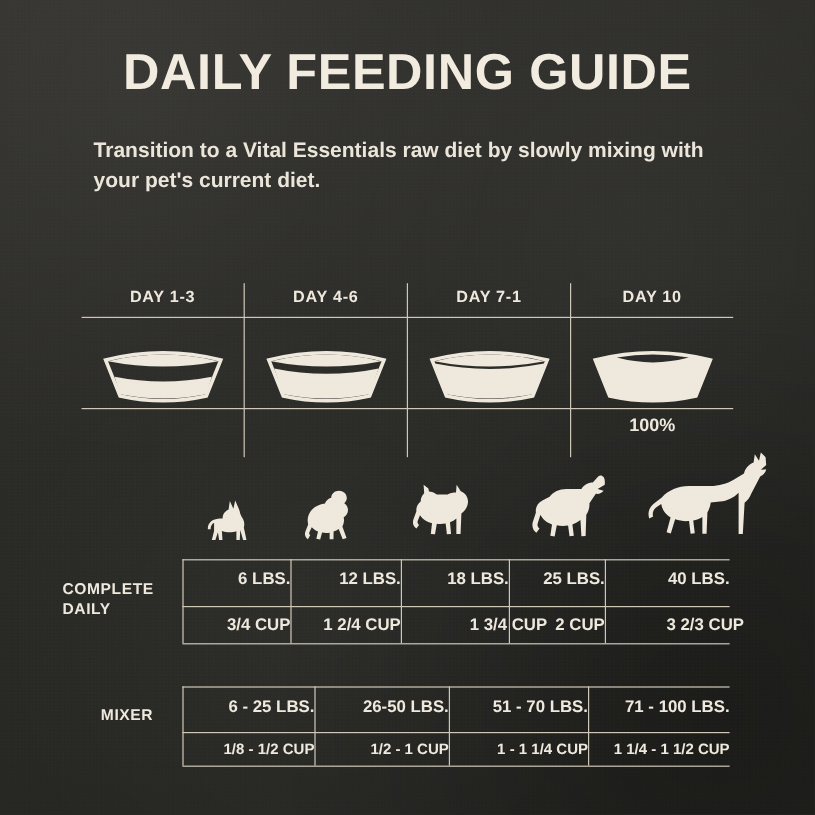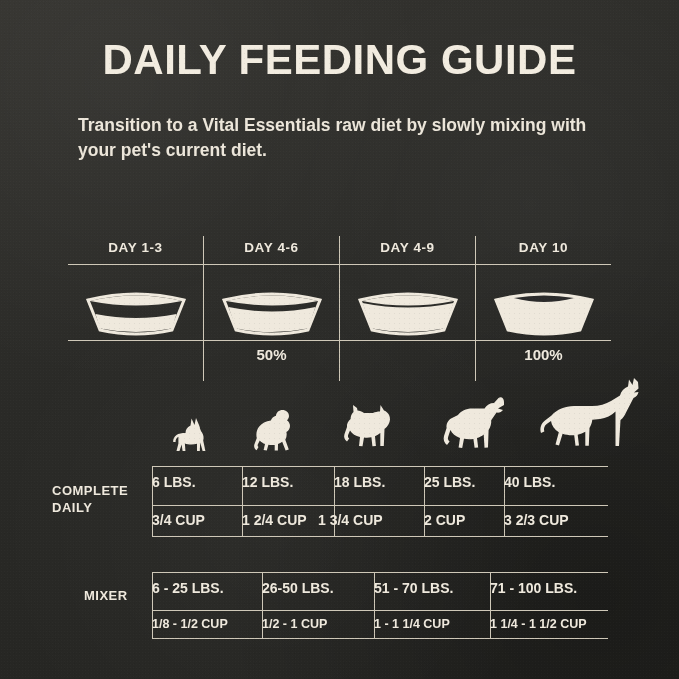--- a/index.html
+++ b/index.html
@@ -132,21 +132,21 @@
     position: absolute;
     font-size: 13px;
     font-weight: bold;
     letter-spacing: 0.5px;
     line-height: 17px;
     color: #efe9dd;
     text-align: left;
   }
   .cell {
     position: absolute;
-    text-align: left;
+    text-align: right;
     font-weight: bold;
     color: #efe9dd;
   }
   .cell-top { font-size: 14px; }
   .cell-bot { font-size: 14px; }
   .cell-bot-sm { font-size: 12.5px; }
 </style>
 </head>
 <body>
 
@@ -178,25 +178,24 @@
 
     <div class="trans-col" style="left:136px; width:135px;">
       <div class="trans-label">DAY 4-6</div>
       <div class="trans-bowl">
         <svg viewBox="0 0 120 56" width="120" height="56" style="display:block;margin:0 auto;">
           <path d="M12 16 Q60 4 108 16 L96 46 Q60 54 24 46 Z" fill="none" stroke="#efe9dd" stroke-width="3"></path>
           <path d="M14 17 Q60 6 106 17 Q60 26 14 17 Z" fill="#efe9dd"></path>
           <path d="M16.5 23 Q60 32 103.5 23 L96 44.5 Q60 51.5 24 44.5 Z" fill="#efe9dd"></path>
         </svg>
       </div>
-      <div class="trans-pct">50%</div>
     </div>
 
     <div class="trans-col" style="left:272px; width:135px;">
-      <div class="trans-label">DAY 4-9</div>
+      <div class="trans-label">DAY 7-1</div>
       <div class="trans-bowl">
         <svg viewBox="0 0 120 56" width="120" height="56" style="display:block;margin:0 auto;">
           <path d="M12 16 Q60 4 108 16 L96 46 Q60 54 24 46 Z" fill="none" stroke="#efe9dd" stroke-width="3"></path>
           <path d="M14 17 Q60 6 106 17 Q60 26 14 17 Z" fill="#efe9dd"></path>
           <path d="M14.5 19 Q60 28 105.5 19 L96 44.5 Q60 51.5 24 44.5 Z" fill="#efe9dd"></path>
         </svg>
       </div>
     </div>
 
     <div class="trans-col" style="left:408px; width:135px;">
@@ -272,23 +271,23 @@
     <div class="vline" style="left:504px; top:466px; height:70px;"></div>
 
     <div class="cell cell-top" style="left:152px; top:474px; width:90px;">6 LBS.</div>
     <div class="cell cell-top" style="left:242px; top:474px; width:92px;">12 LBS.</div>
     <div class="cell cell-top" style="left:334px; top:474px; width:90px;">18 LBS.</div>
     <div class="cell cell-top" style="left:424px; top:474px; width:80px;">25 LBS.</div>
     <div class="cell cell-top" style="left:504px; top:474px; width:104px;">40 LBS.</div>
 
     <div class="cell cell-bot" style="left:152px; top:512px; width:90px;">3/4 CUP</div>
     <div class="cell cell-bot" style="left:242px; top:512px; width:92px;">1 2/4 CUP</div>
-    <div class="cell cell-bot" style="left:318px; top:512px; width:90px;">1 3/4 CUP</div>
+    <div class="cell cell-bot" style="left:334px; top:512px; width:90px;padding-left:32px;">1 3/4 CUP</div>
     <div class="cell cell-bot" style="left:424px; top:512px; width:80px;">2 CUP</div>
-    <div class="cell cell-bot" style="left:504px; top:512px; width:104px;">3 2/3 CUP</div>
+    <div class="cell cell-bot" style="left:504px; top:512px; width:104px;padding-left:12px;">3 2/3 CUP</div>
   </div>
 
   <div>
     <div class="rowlabel" style="left:84px; top:587px; width:80px;">MIXER</div>
 
     <div class="hline" style="left:152px; top:572px; width:456px;"></div>
     <div class="hline" style="left:152px; top:610px; width:456px;"></div>
     <div class="hline" style="left:152px; top:638px; width:456px;"></div>
 
     <div class="vline" style="left:152px; top:572px; height:66px;"></div>

